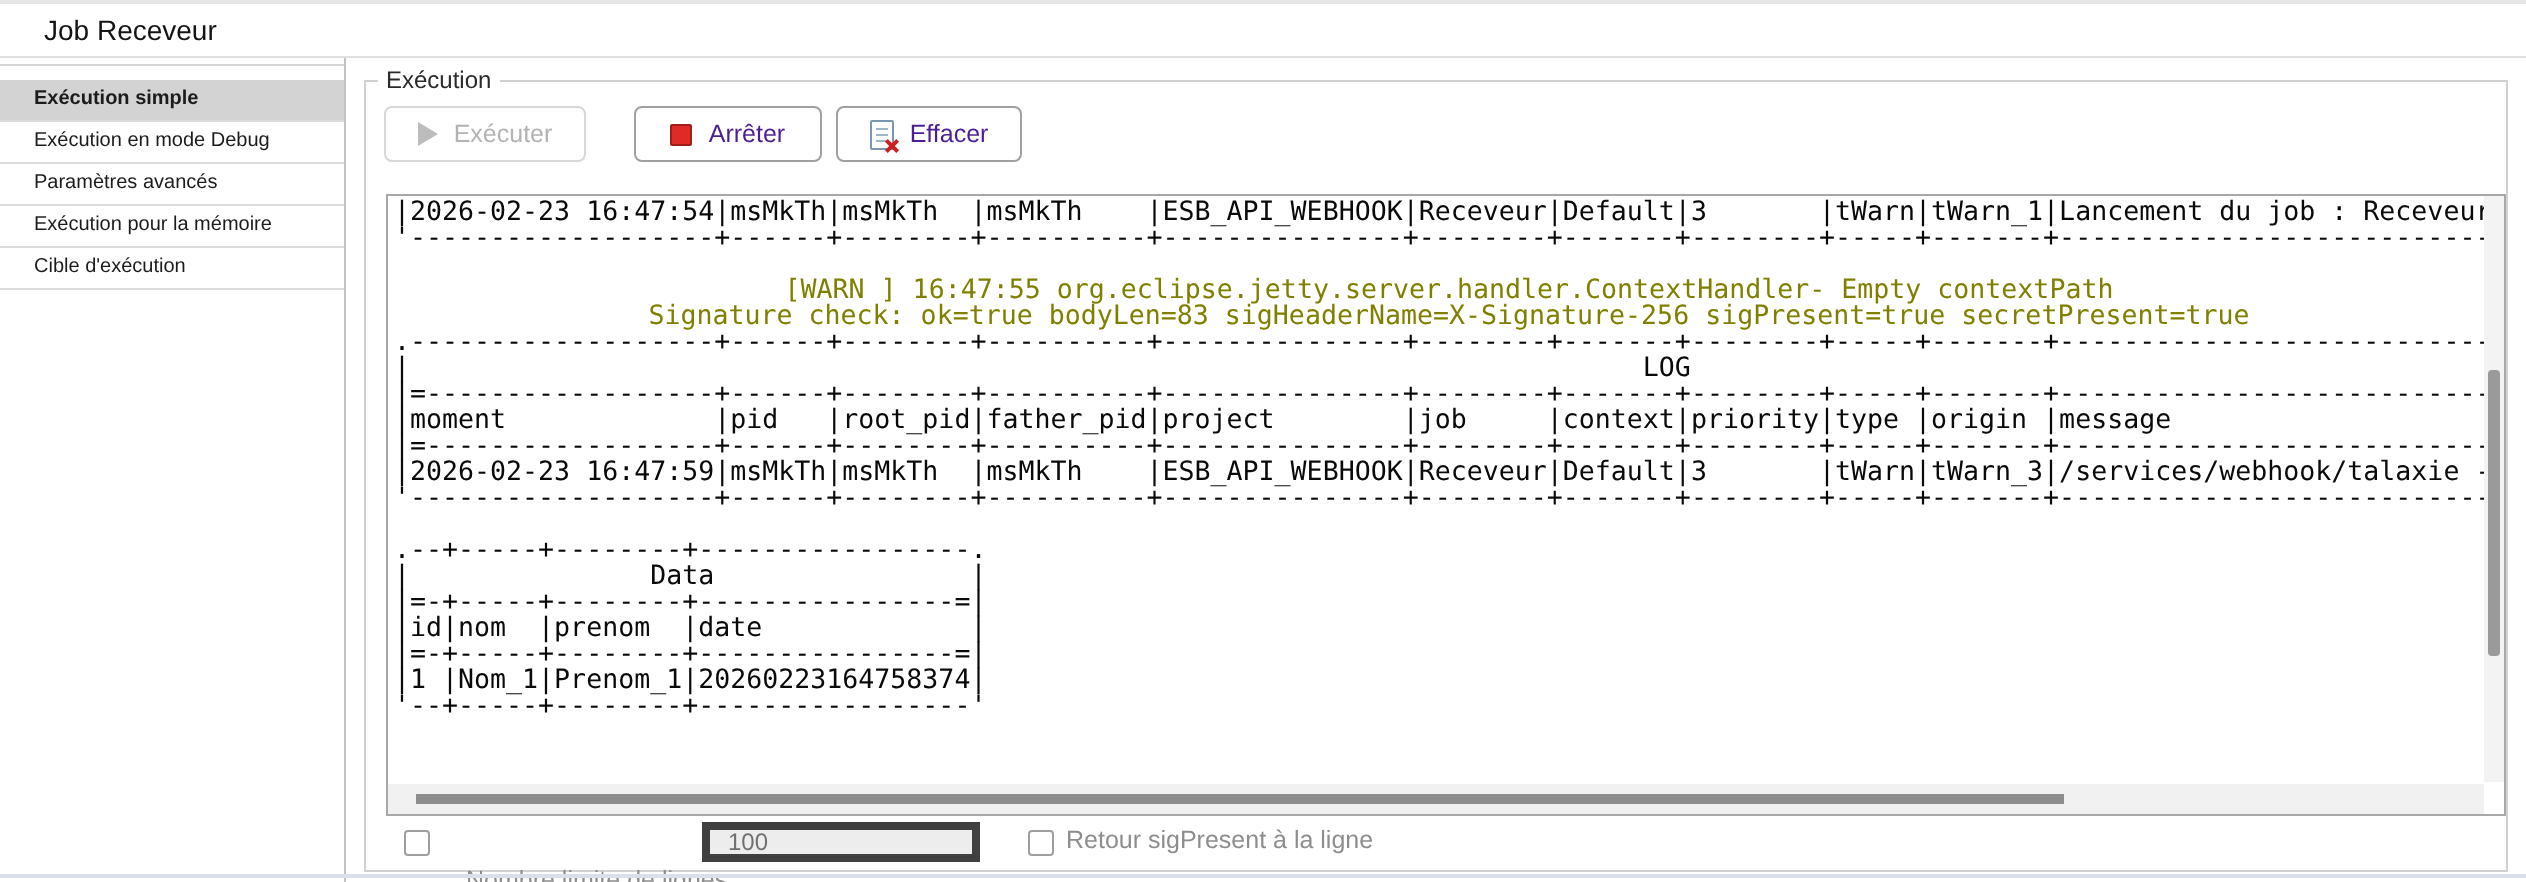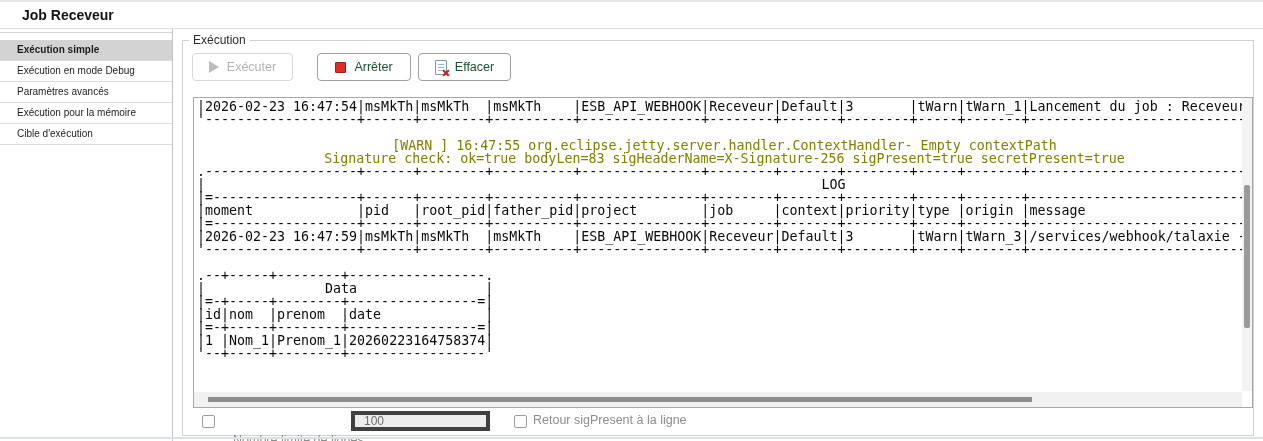--- a/index.html
+++ b/index.html
@@ -6,21 +6,21 @@
   body{
     width:1263px;height:441px;position:relative;overflow:hidden;
     background:#ffffff;font-family:"Liberation Sans",sans-serif;
     -webkit-font-smoothing:antialiased;
   }
   .abs{position:absolute;}
 
   
   .top-strip{left:0;top:0;width:1263px;height:2px;background:#e6e6e6;}
   .titlebar{left:0;top:2px;width:1263px;height:26px;background:#fff;}
-  .title{left:22px;top:5px;font-size:14px;font-weight:bold;color:#141414;}
+  .title{left:22px;top:5px;font-size:14px;font-weight:normal;color:#141414;}
   .title-sep{left:0;top:28px;width:1263px;height:1px;background:#e0e0e0;}
 
   
   .sidebar{left:0;top:29px;width:173px;height:412px;background:#fff;border-right:1px solid #c3c3c3;box-sizing:border-box;}
   .side-topline{left:0;top:3px;width:172px;height:1px;background:#d4d4d4;position:absolute;}
   .side-list{position:absolute;left:0;top:11px;width:172px;}
   .side-item{
     height:20px;line-height:20px;border-bottom:1px solid #dcdcdc;
     padding-left:17px;font-size:10px;color:#1c1c1c;cursor:default;
     white-space:nowrap;overflow:hidden;background:#fff;
@@ -28,21 +28,21 @@
   .side-item.selected{background:#d3d3d3;font-weight:bold;}
 
   
   .groupbox{left:182px;top:40px;width:1072px;height:396px;border:1px solid #d0d0d0;box-sizing:border-box;background:#fff;}
   .legend{left:189px;top:33px;background:#fff;padding:0 4px;font-size:12px;color:#2b2b2b;}
 
   
   .btn{
     position:absolute;top:53px;height:28px;border-radius:4px;background:#fff;
     border:1px solid #a0a0a0;display:flex;align-items:center;justify-content:center;
-    gap:8px;font-family:"Liberation Sans",sans-serif;font-size:12.5px;color:#14532d;padding:0;
+    gap:8px;font-family:"Liberation Sans",sans-serif;font-size:12.5px;color:#4c1d95;padding:0;
   }
   .btn-exec{left:192px;width:101px;border-color:#d8d8d8;color:#b3b3b3;}
   .btn-stop{left:317px;width:94px;}
   .btn-clear{left:418px;width:93px;}
   .play-icon{width:0;height:0;border-left:10px solid #bcbcbc;border-top:6px solid transparent;border-bottom:6px solid transparent;}
   .stop-icon{width:11px;height:11px;background:#df2b28;border:1px solid #9f1d1a;box-sizing:border-box;border-radius:1px;}
   .doc-icon{position:relative;width:12px;height:15px;background:#fdfdfd;border:1px solid #7b96b5;box-sizing:border-box;border-radius:1px;}
   .doc-line{position:absolute;left:2px;right:2px;height:1px;background:#9db6cc;}
   .doc-line.l1{top:3px;} .doc-line.l2{top:6px;} .doc-line.l3{top:9px;}
   .doc-x{position:absolute;right:-4px;bottom:-3px;width:8px;height:8px;}

